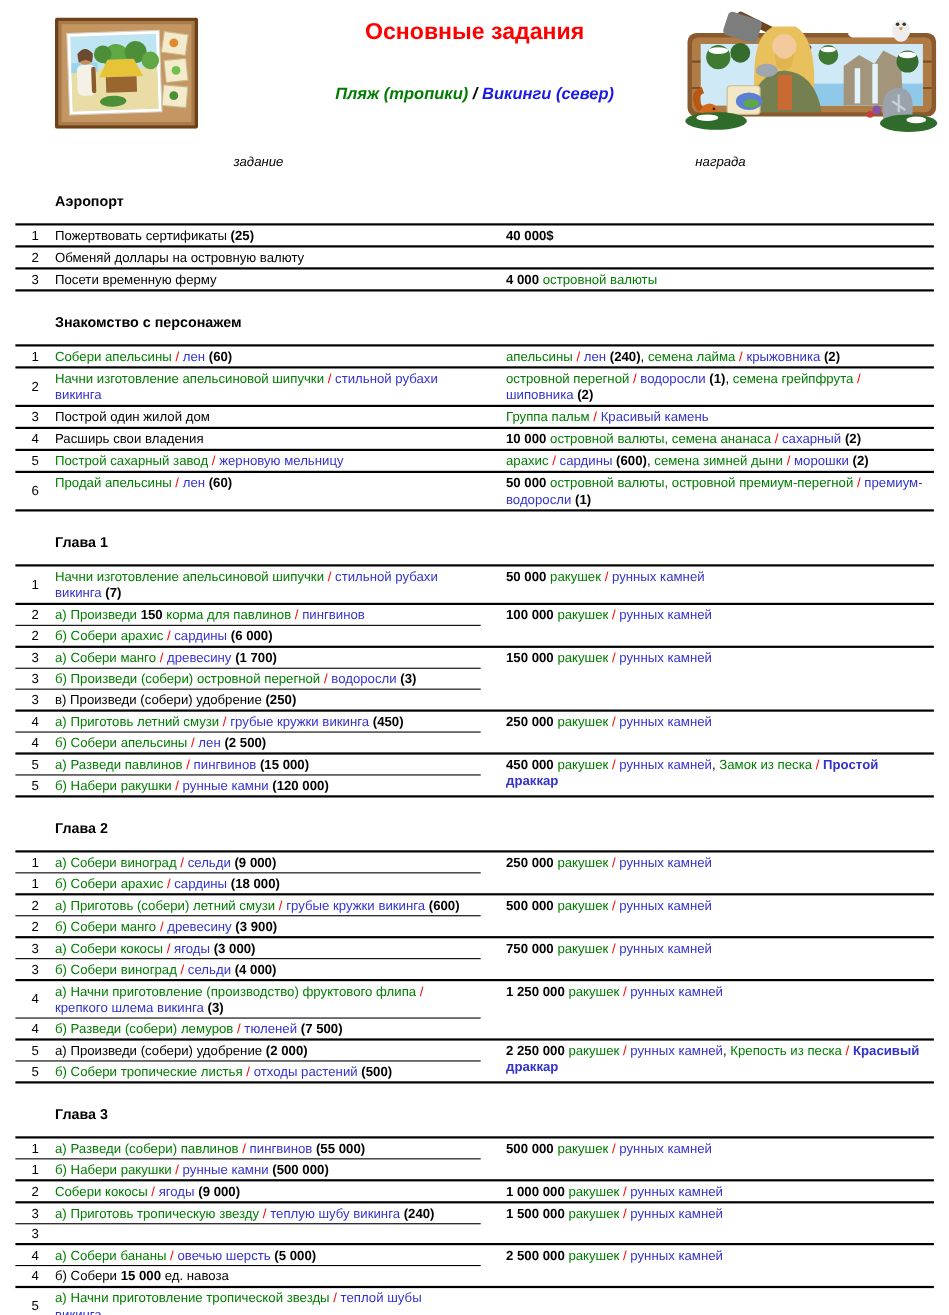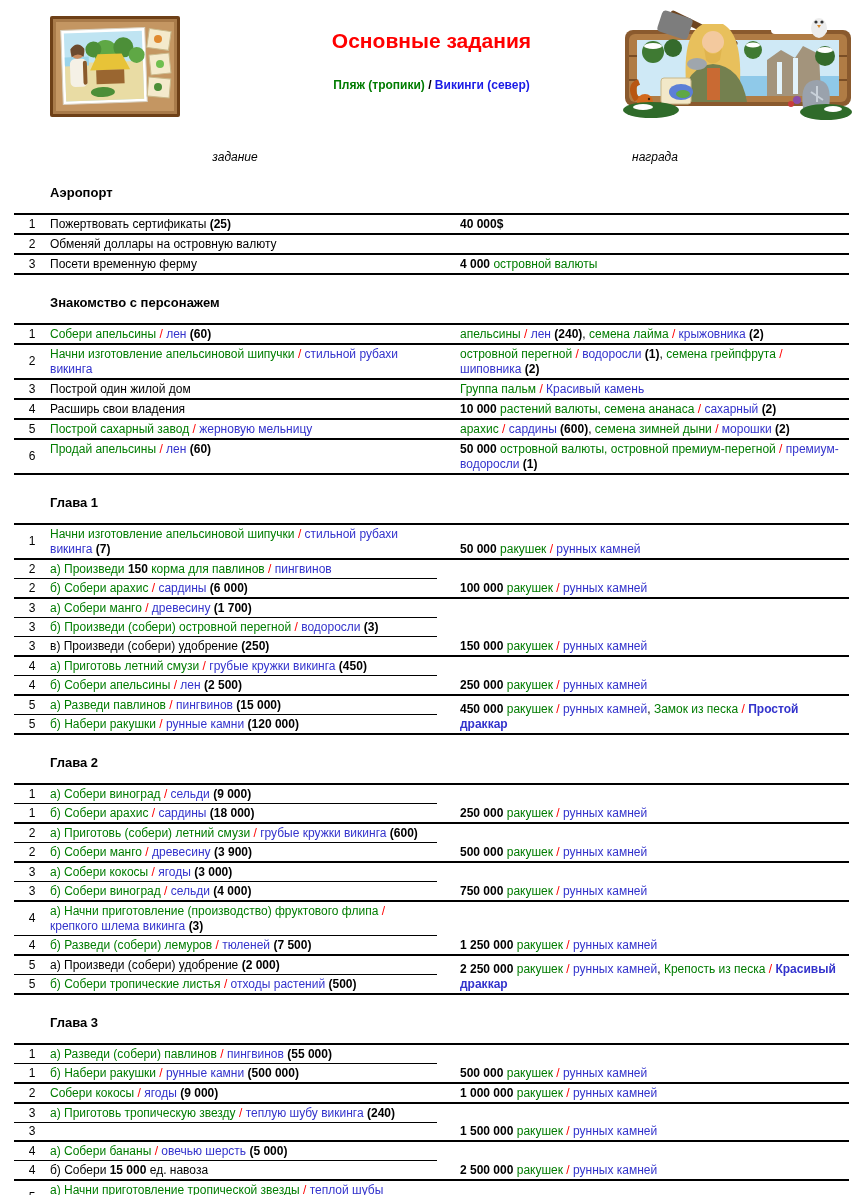--- a/index.html
+++ b/index.html
@@ -2,39 +2,39 @@
 <html style="--title-red: #FF0000; --green: #007C00; --blue: #3333CC; --red: #FF0000; --sub-blue: #1A1AE6; --line: #000000;"><head>
 <meta charset="utf-8">
 <style>
   *{box-sizing:border-box}
   html,body{margin:0;padding:0;background:#fff}
   body{width:863px;min-height:1195px;font-family:"Liberation Sans","DejaVu Sans",sans-serif;
        font-size:12px;line-height:15px;color:#000}
   header{position:relative;height:132px}
   .img-left{position:absolute;left:50px;top:16px}
   .img-right{position:absolute;left:621px;top:6px}
-  h1{position:absolute;left:0;right:0;top:12px;margin:16px;text-align:center;
+  h1{position:absolute;left:0;right:0;top:12px;margin:4px;text-align:center;
      font-size:21px;line-height:26px;font-weight:bold;color:var(--title-red,#FF0000)}
   .subtitle{position:absolute;left:0;right:0;top:78px;text-align:center;
-            font-size:12px;font-weight:bold;}
+            font-size:15px;font-weight:bold;font-style:italic}
   .subtitle .t{color:var(--green,#007C00)}
   .subtitle .s{color:#000}
   .subtitle .vk{color:var(--sub-blue,#1A1AE6)}
-  .col-labels{position:relative;height:15px;margin-top:18px;font-style:italic}
+  .col-labels{position:relative;height:15px;margin-top:8px;font-style:italic}
   .lbl-task{position:absolute;left:235px;transform:translateX(-50%)}
   .lbl-reward{position:absolute;left:655px;transform:translateX(-50%)}
   .sec-title{font-weight:bold;font-size:13px;margin:20px 14px 13px 50px}
   .qtable{margin:0 14px;border-top:2px solid var(--line,#000)}
   .group{display:flex;border-bottom:2px solid var(--line,#000)}
   .g-left{width:423px;display:flex;flex-direction:column}
   .row{display:flex;flex:1}
   .row + .row{border-top:1px solid var(--line,#000)}
   .num{width:36px;display:flex;align-items:center;justify-content:center;padding:1px 0}
   .task{flex:1;padding:1.5px 10px 1.5px 0}
-  .g-right{flex:1;display:flex;align-items:flex-end;padding:1.5px 4px 1.5px 23px}
+  .g-right{flex:1;display:flex;align-items:flex-start;padding:1.5px 4px 1.5px 23px}
   .c-k{color:#000}
   .c-kb{color:#000;font-weight:bold}
   .c-g{color:var(--green,#007C00)}
   .c-gb{color:var(--green,#007C00);font-weight:normal}
   .c-v{color:var(--blue,#3333CC)}
   .c-vb{color:var(--blue,#3333CC);font-weight:bold}
   .c-r{color:var(--red,#FF0000)}
 </style>
 </head>
 <body>
@@ -214,21 +214,21 @@
             </div>
           </div>
           <div class="group">
             <div class="g-left">
               <div class="row">
                 <div class="num">4</div>
                 <div class="task"><span class="c-k">Расширь свои владения</span></div>
               </div>
             </div>
             <div class="g-right">
-              <div class="reward"><span class="c-kb">10 000 </span><span class="c-g">растений валюты, семена ананаса </span><span class="c-r">/</span><span class="c-v"> сахарный </span><span class="c-kb">(2)</span></div>
+              <div class="reward"><span class="c-kb">10 000 </span><span class="c-g">островной валюты, семена ананаса </span><span class="c-r">/</span><span class="c-v"> сахарный </span><span class="c-kb">(2)</span></div>
             </div>
           </div>
           <div class="group">
             <div class="g-left">
               <div class="row">
                 <div class="num">5</div>
                 <div class="task"><span class="c-g">Построй сахарный завод </span><span class="c-r">/</span><span class="c-v"> жерновую мельницу</span></div>
               </div>
             </div>
             <div class="g-right">

